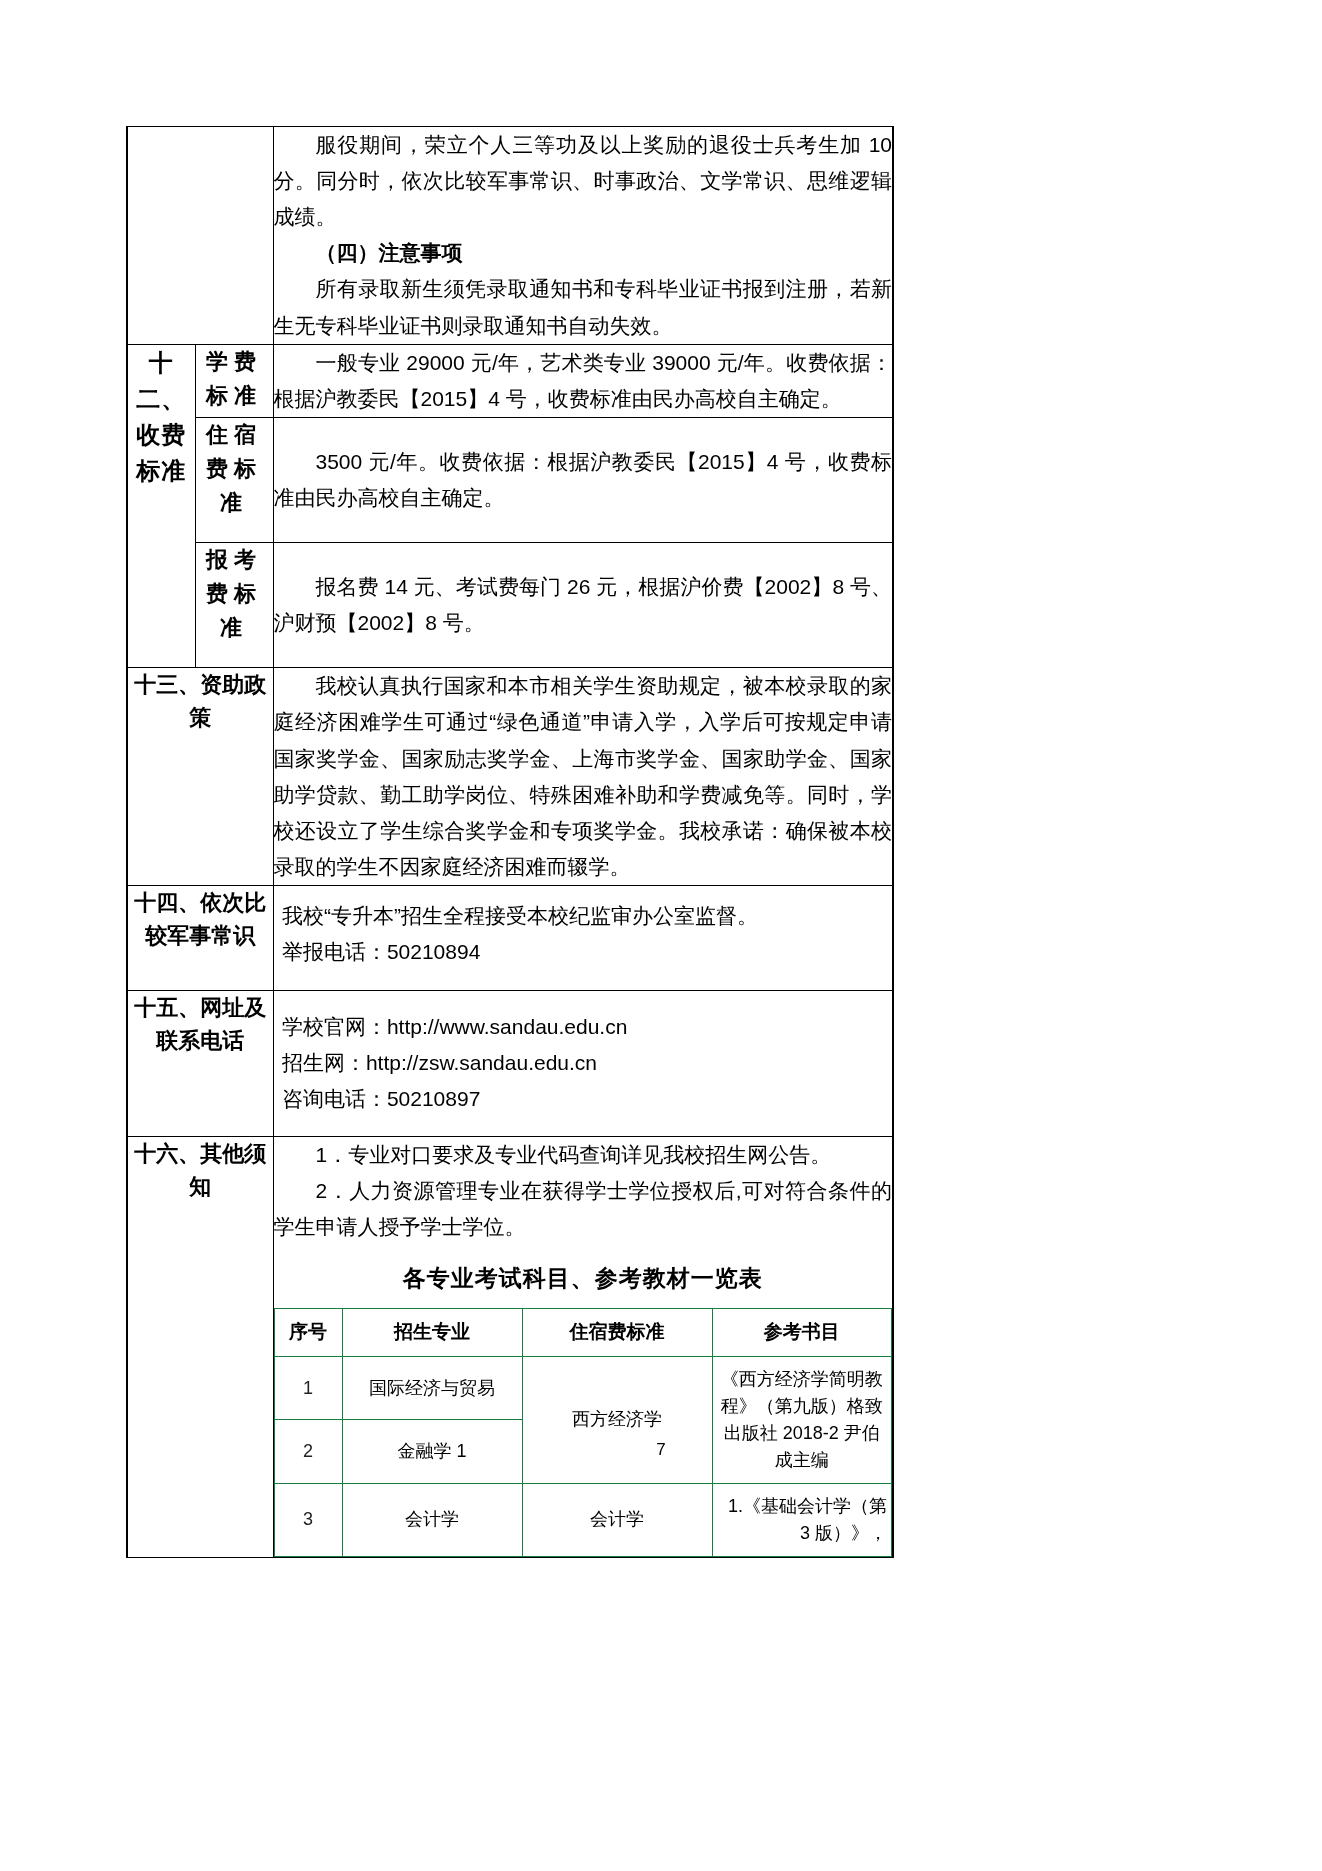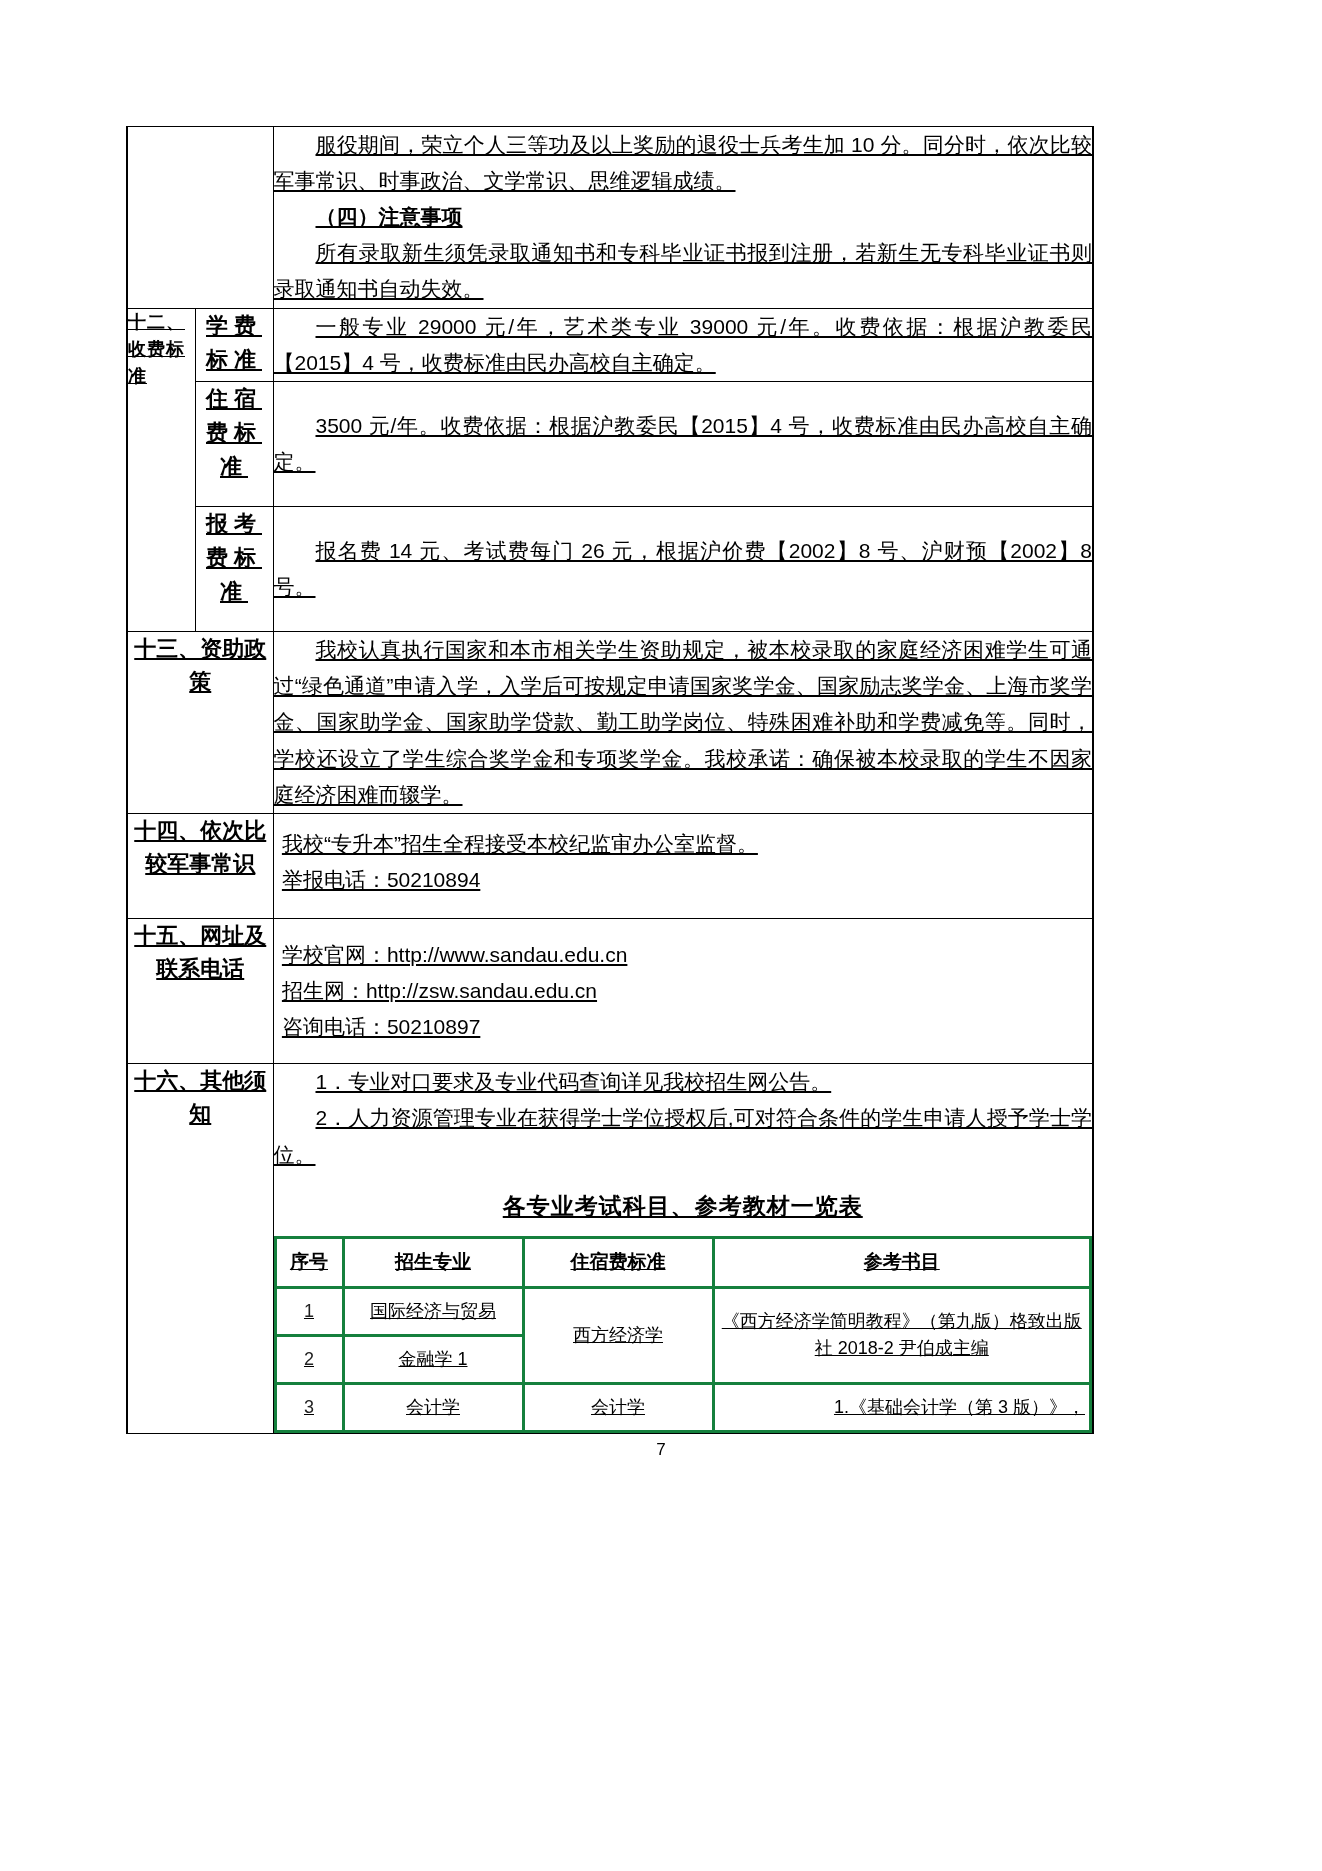--- a/index.html
+++ b/index.html
@@ -21,43 +21,42 @@
     overflow: hidden;
   }
   .doc-body {
     position: absolute;
     left: 126px;
     top: 126px;
     width: 868px;
   }
   table.main {
     border-collapse: collapse;
-    width: 968px;
+    width: 768px;
     table-layout: fixed;
-    text-decoration: underline;
   }
   table.main > tbody > tr > td {
     border: 1px solid #000000;
     vertical-align: top;
     padding: 0;
   }
   
   table.main {
     border-left: 2px solid #000;
     border-right: 2px solid #000;
   }
   .col-a { width: 68px; }
   .col-b { width: 78px; }
   .col-c { width: auto; }
 
   .label-vert {
     font-weight: bold;
-    font-size: 18px;
+    font-size: 24px;
     line-height: 1.5;
-    text-align: left;
+    text-align: center;
     padding: 10px 4px;
     letter-spacing: 1px;
     margin-left: 8px;
   }
   .label-vert-sp {
     font-weight: bold;
     font-size: 22px;
     line-height: 1.55;
     text-align: center;
     padding: 10px 4px;
@@ -97,21 +96,21 @@
     letter-spacing: 1px;
     margin: 14px 0 10px 0;
   }
   table.inner {
     border-collapse: collapse;
     width: 100%;
     table-layout: fixed;
     margin-bottom: 0;
   }
   table.inner td, table.inner th {
-    border: 3px solid #15803d;
+    border: 1px solid #15803d;
     font-size: 18px;
     text-align: center;
     padding: 9px 4px;
     font-weight: normal;
     line-height: 1.5;
     vertical-align: middle;
   }
   table.inner th {
     font-weight: bold;
     font-size: 19px;

